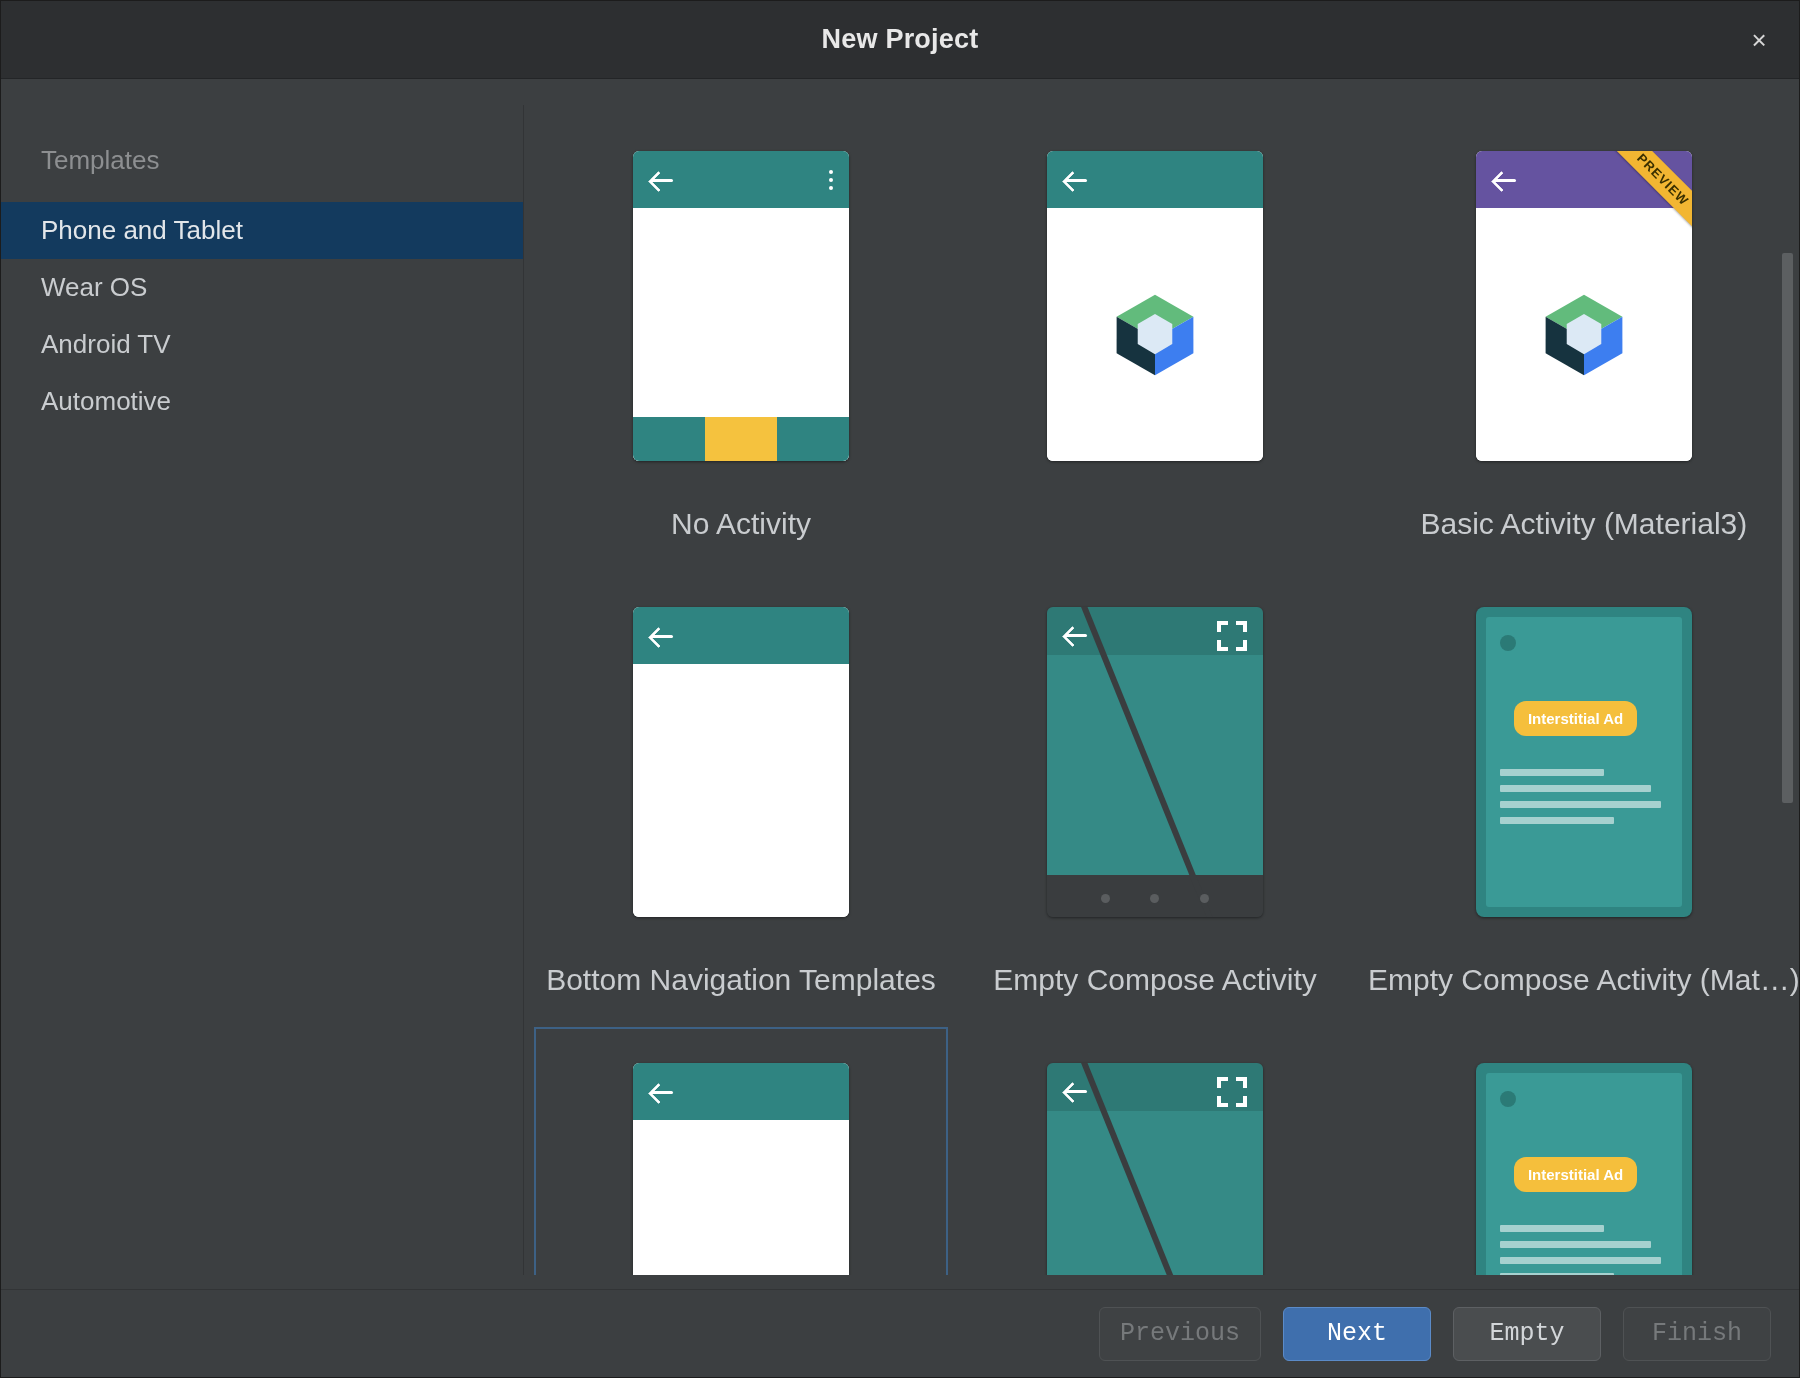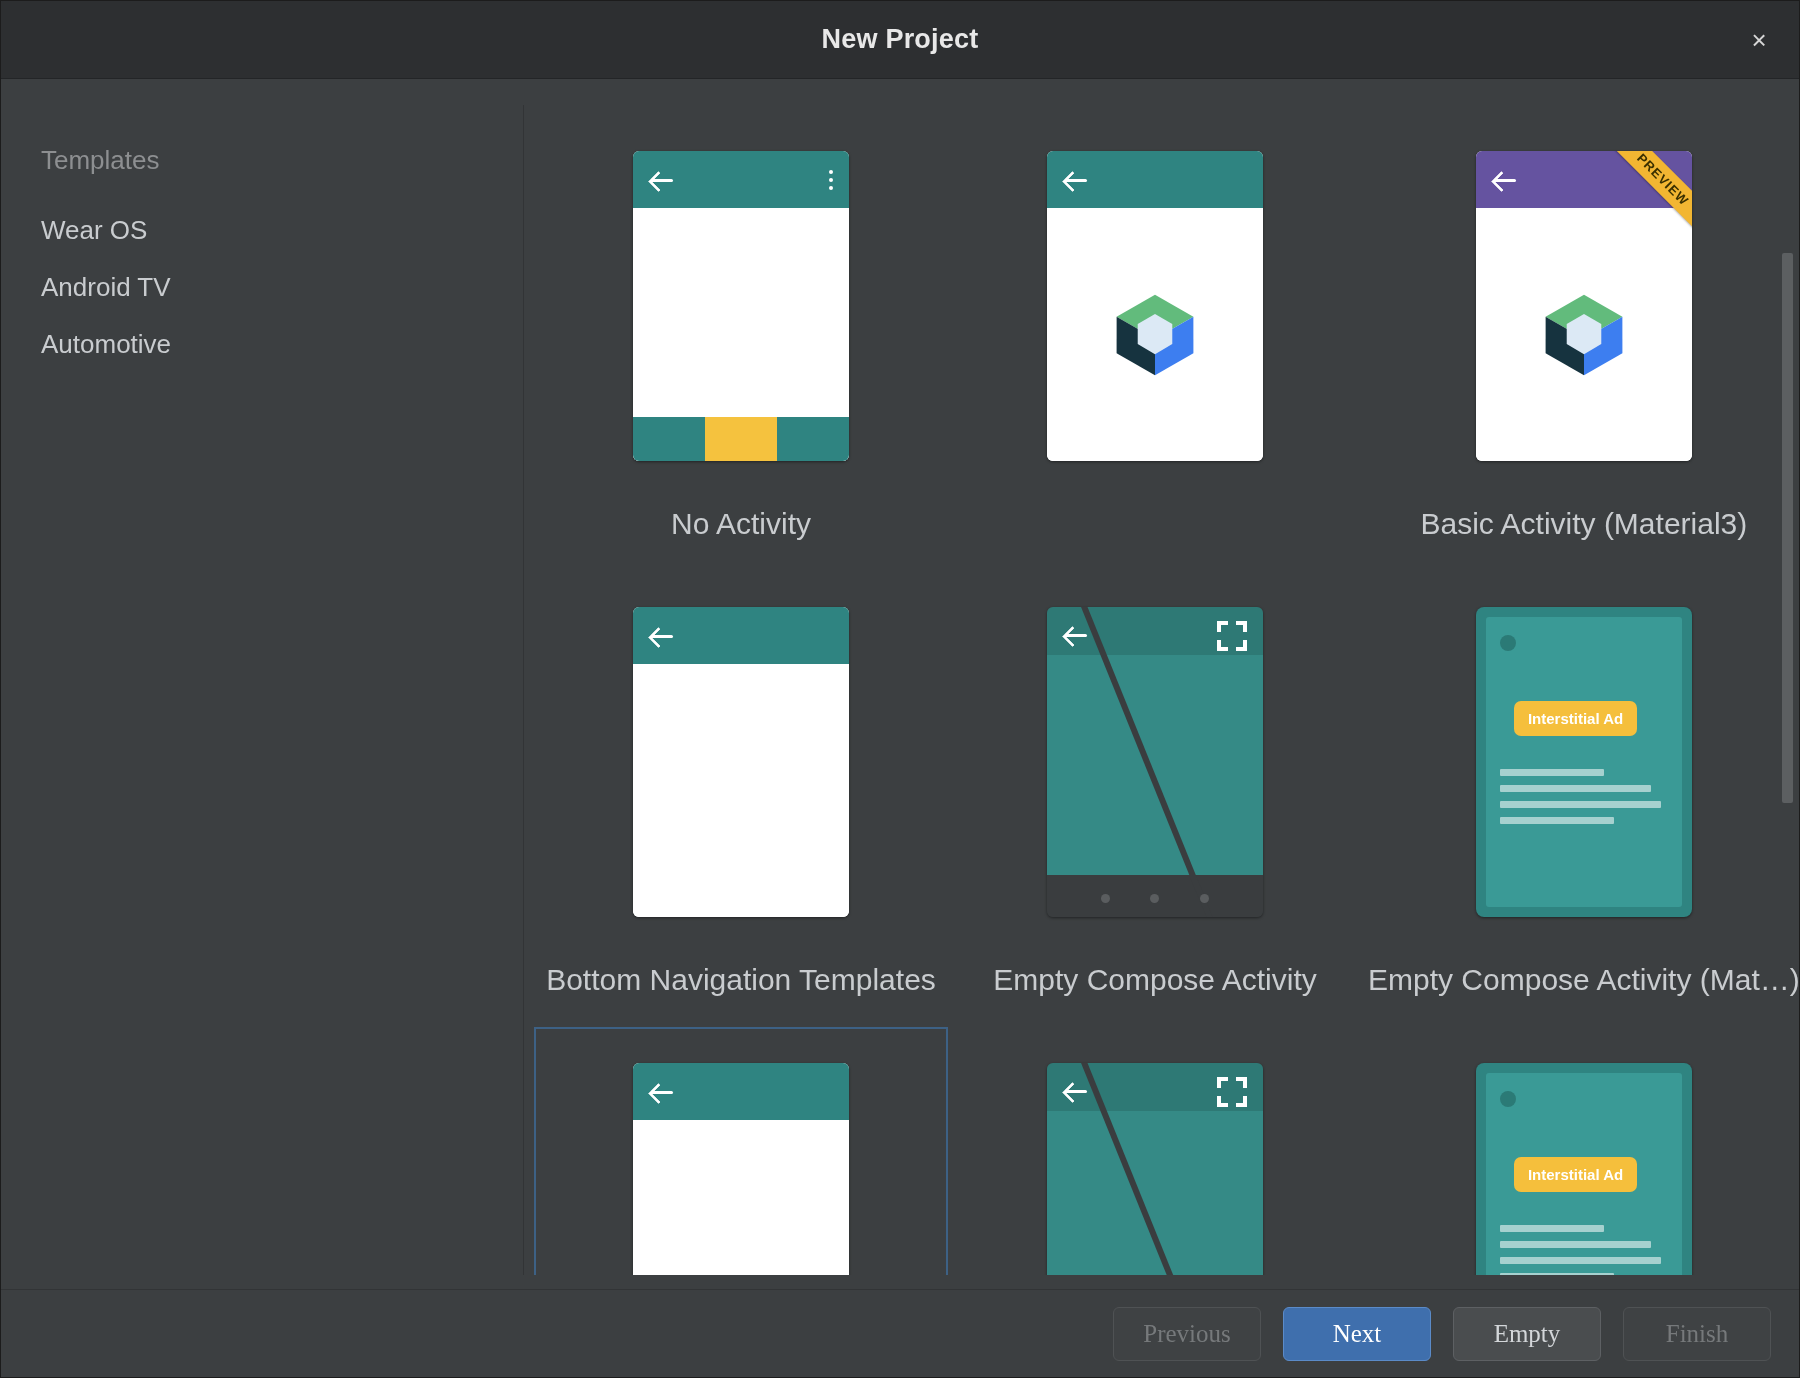--- a/index.html
+++ b/index.html
@@ -175,21 +175,21 @@
   .admob {
     width: 216px; height: 310px; border-radius: 8px;
     background: #2f8481; padding: 10px; position: relative;
     box-shadow: 0 1px 3px rgba(0,0,0,.45);
   }
   .admob-inner { background: #3a9a96; width: 100%; height: 100%; border-radius: 3px; position: relative; padding: 18px 14px; }
   .admob-dot { width: 16px; height: 16px; border-radius: 50%; background: #2b7a76; }
   .ad-badge {
     position: absolute; left: 28px; top: 84px;
     background: #f5bf3c; color: #ffffff; font-size: 15px; font-weight: bold;
-    padding: 9px 14px; border-radius: 7px; white-space: nowrap;
+    padding: 9px 14px; border-radius: 12px; white-space: nowrap;
   }
   .ad-lines { position: absolute; left: 14px; right: 14px; top: 152px; }
   .ad-lines i { display: block; height: 7px; background: rgba(255,255,255,.55); margin-bottom: 9px; border-radius: 1px; }
 
   
   #scrollbar-track {
     position: absolute; right: 4px; top: 0; bottom: 0; width: 14px;
   }
   #scrollbar-thumb {
     position: absolute; right: 2px; top: 160px;
@@ -201,21 +201,21 @@
   #footer {
     height: 88px; flex: 0 0 88px;
     background: #3c3f41;
     border-top: 1px solid #323436;
     display: flex; align-items: center; justify-content: flex-end;
     padding-right: 28px; gap: 22px;
   }
   .btn {
     min-width: 148px; height: 54px;
     border-radius: 6px; font-size: 25px;
-    font-family: Liberation Serif, serif;
+    font-family: Liberation Mono, monospace;
     background: #4a4d4f; color: #d3d6d9;
     border: 1px solid #5d6063;
     cursor: pointer; padding: 0 20px;
   }
   .btn.primary {
     background: #3f6fad; color: #ffffff; border-color: #5b8bc8;
   }
   .btn.disabled {
     color: #76797b; background: #3f4244; border-color: #4f5254;
     cursor: default;
@@ -228,20 +228,23 @@
 
   <div id="titlebar">
     <div id="titlebar-title">New Project</div>
     <button id="close-btn">×</button>
   </div>
 
   <div id="body">
 
     <div id="sidebar">
       <div class="side-header">Templates</div>
+      <div class="side-item selected">
+        <span>Phone and Tablet</span>
+      </div>
       <div class="side-item">
         <span>Wear OS</span>
       </div>
       <div class="side-item">
         <span>Android TV</span>
       </div>
       <div class="side-item">
         <span>Automotive</span>
       </div>
     </div>

